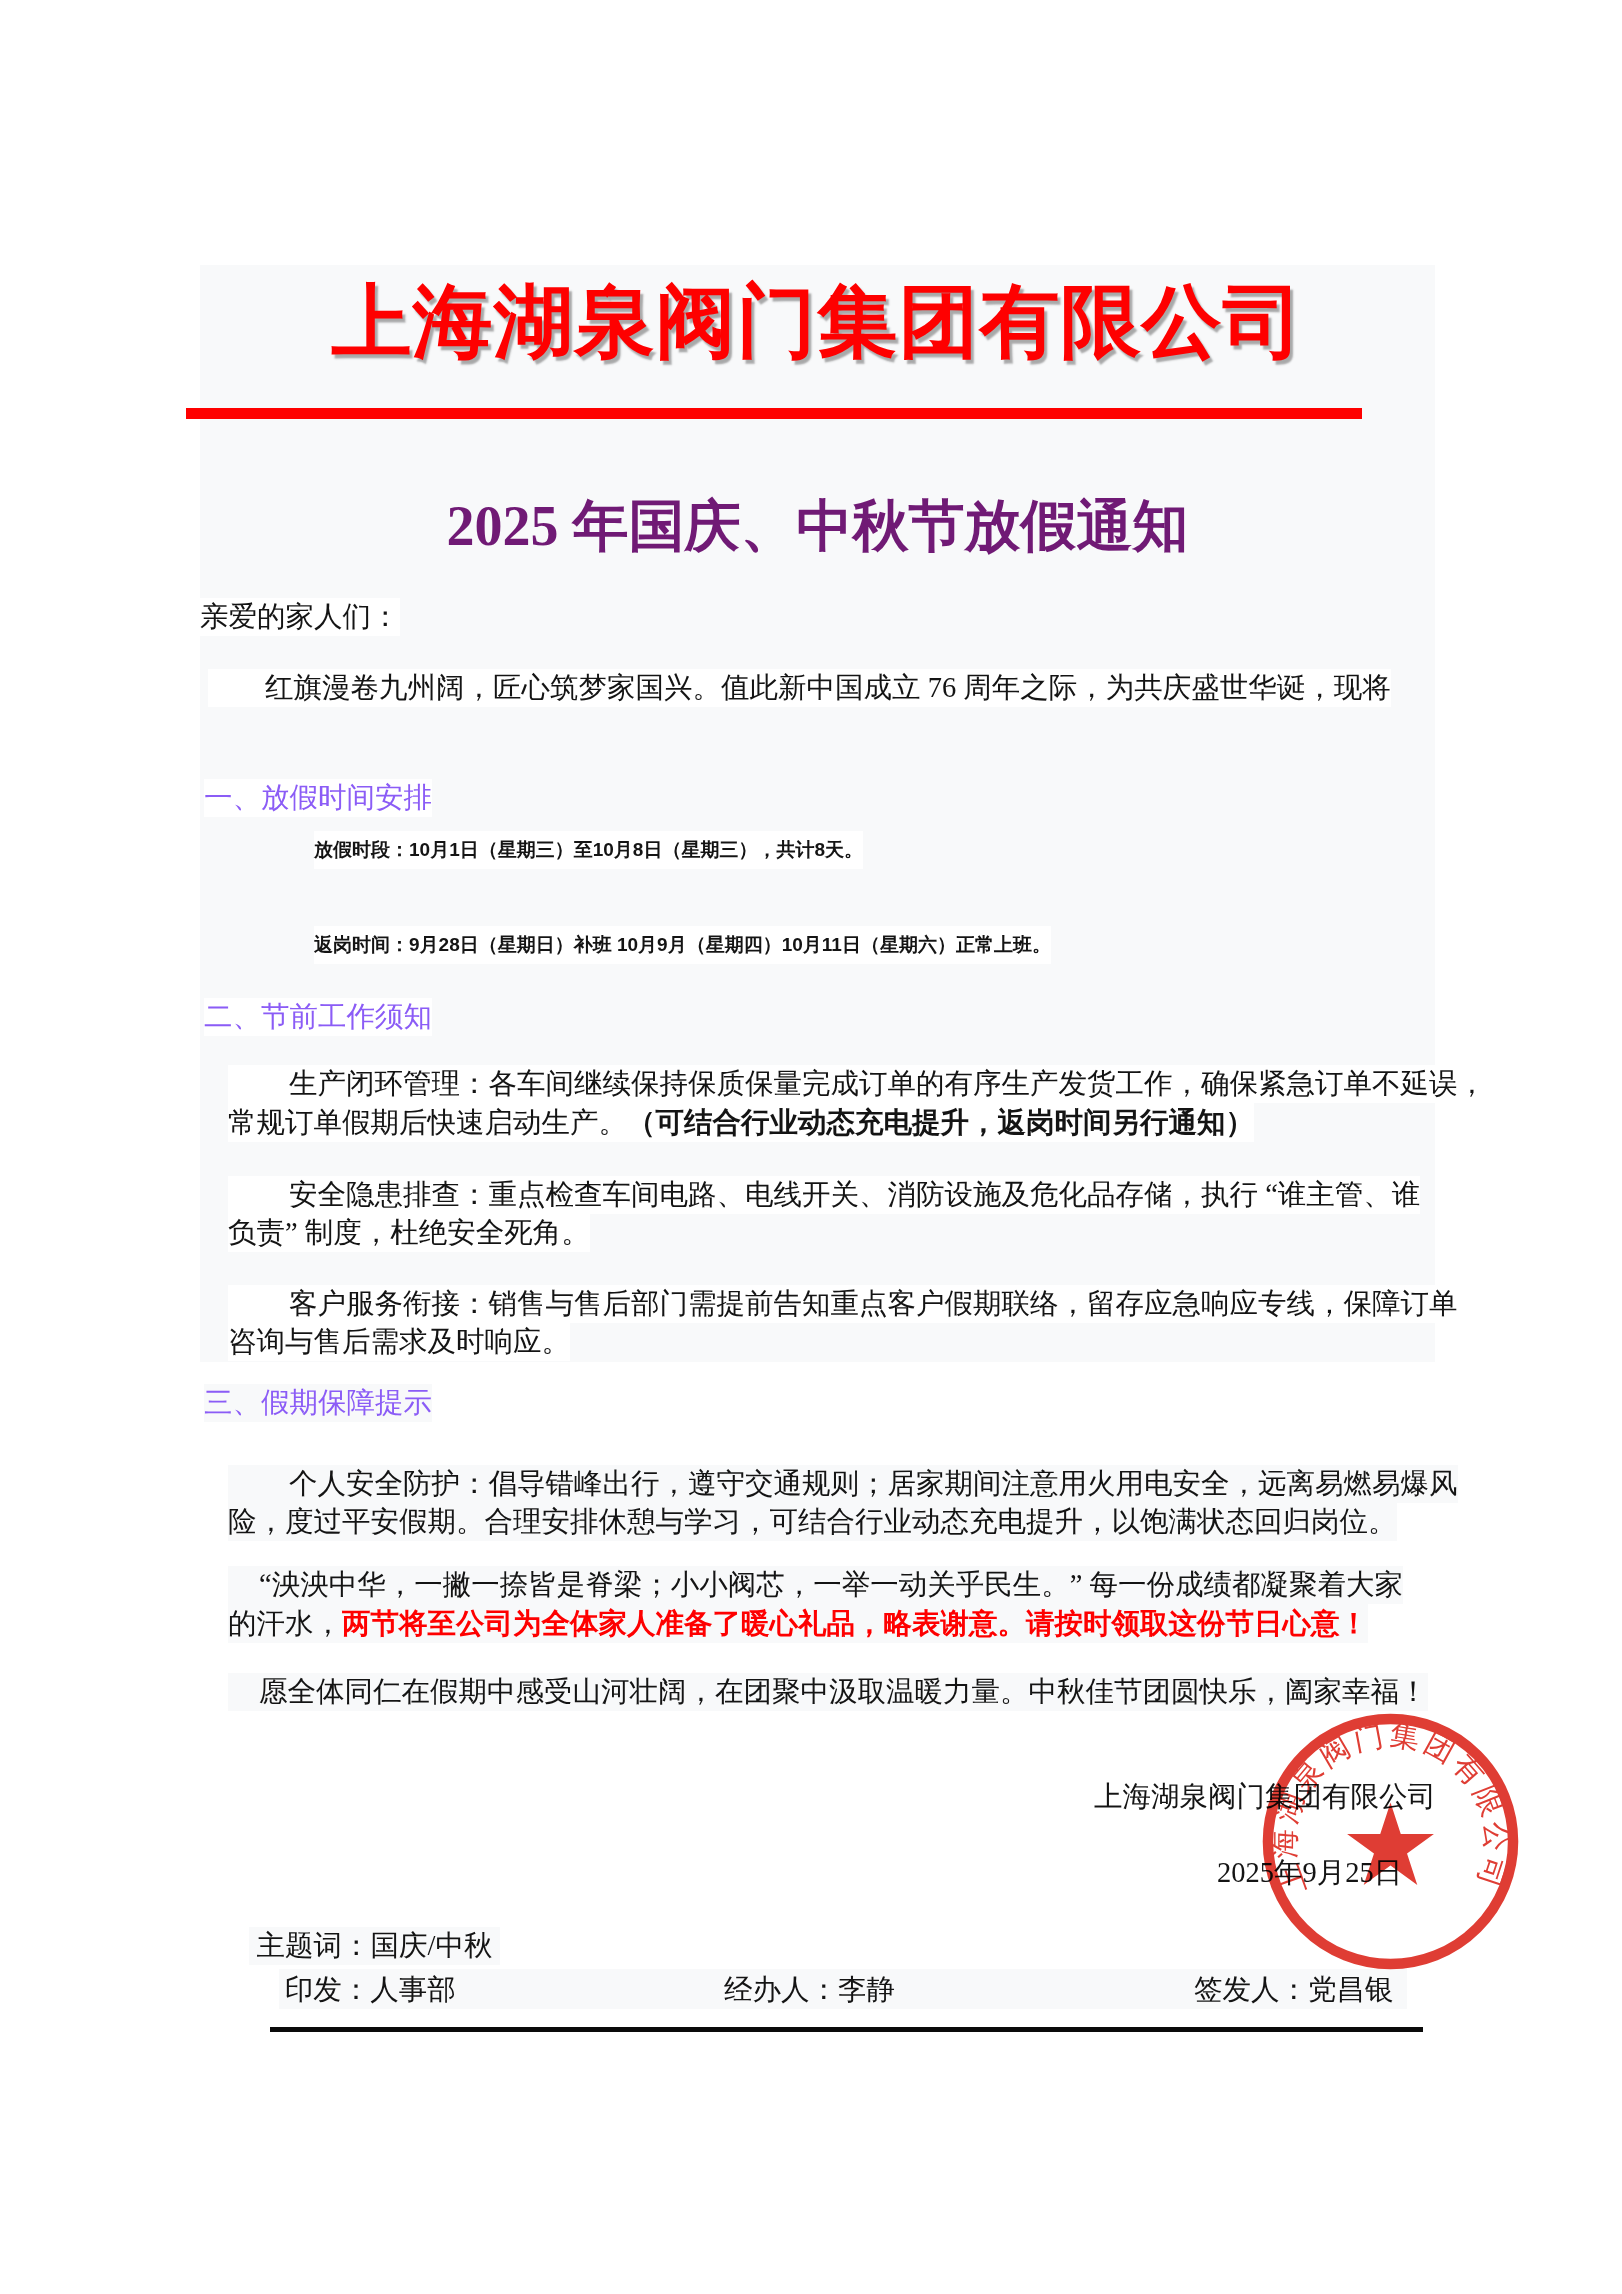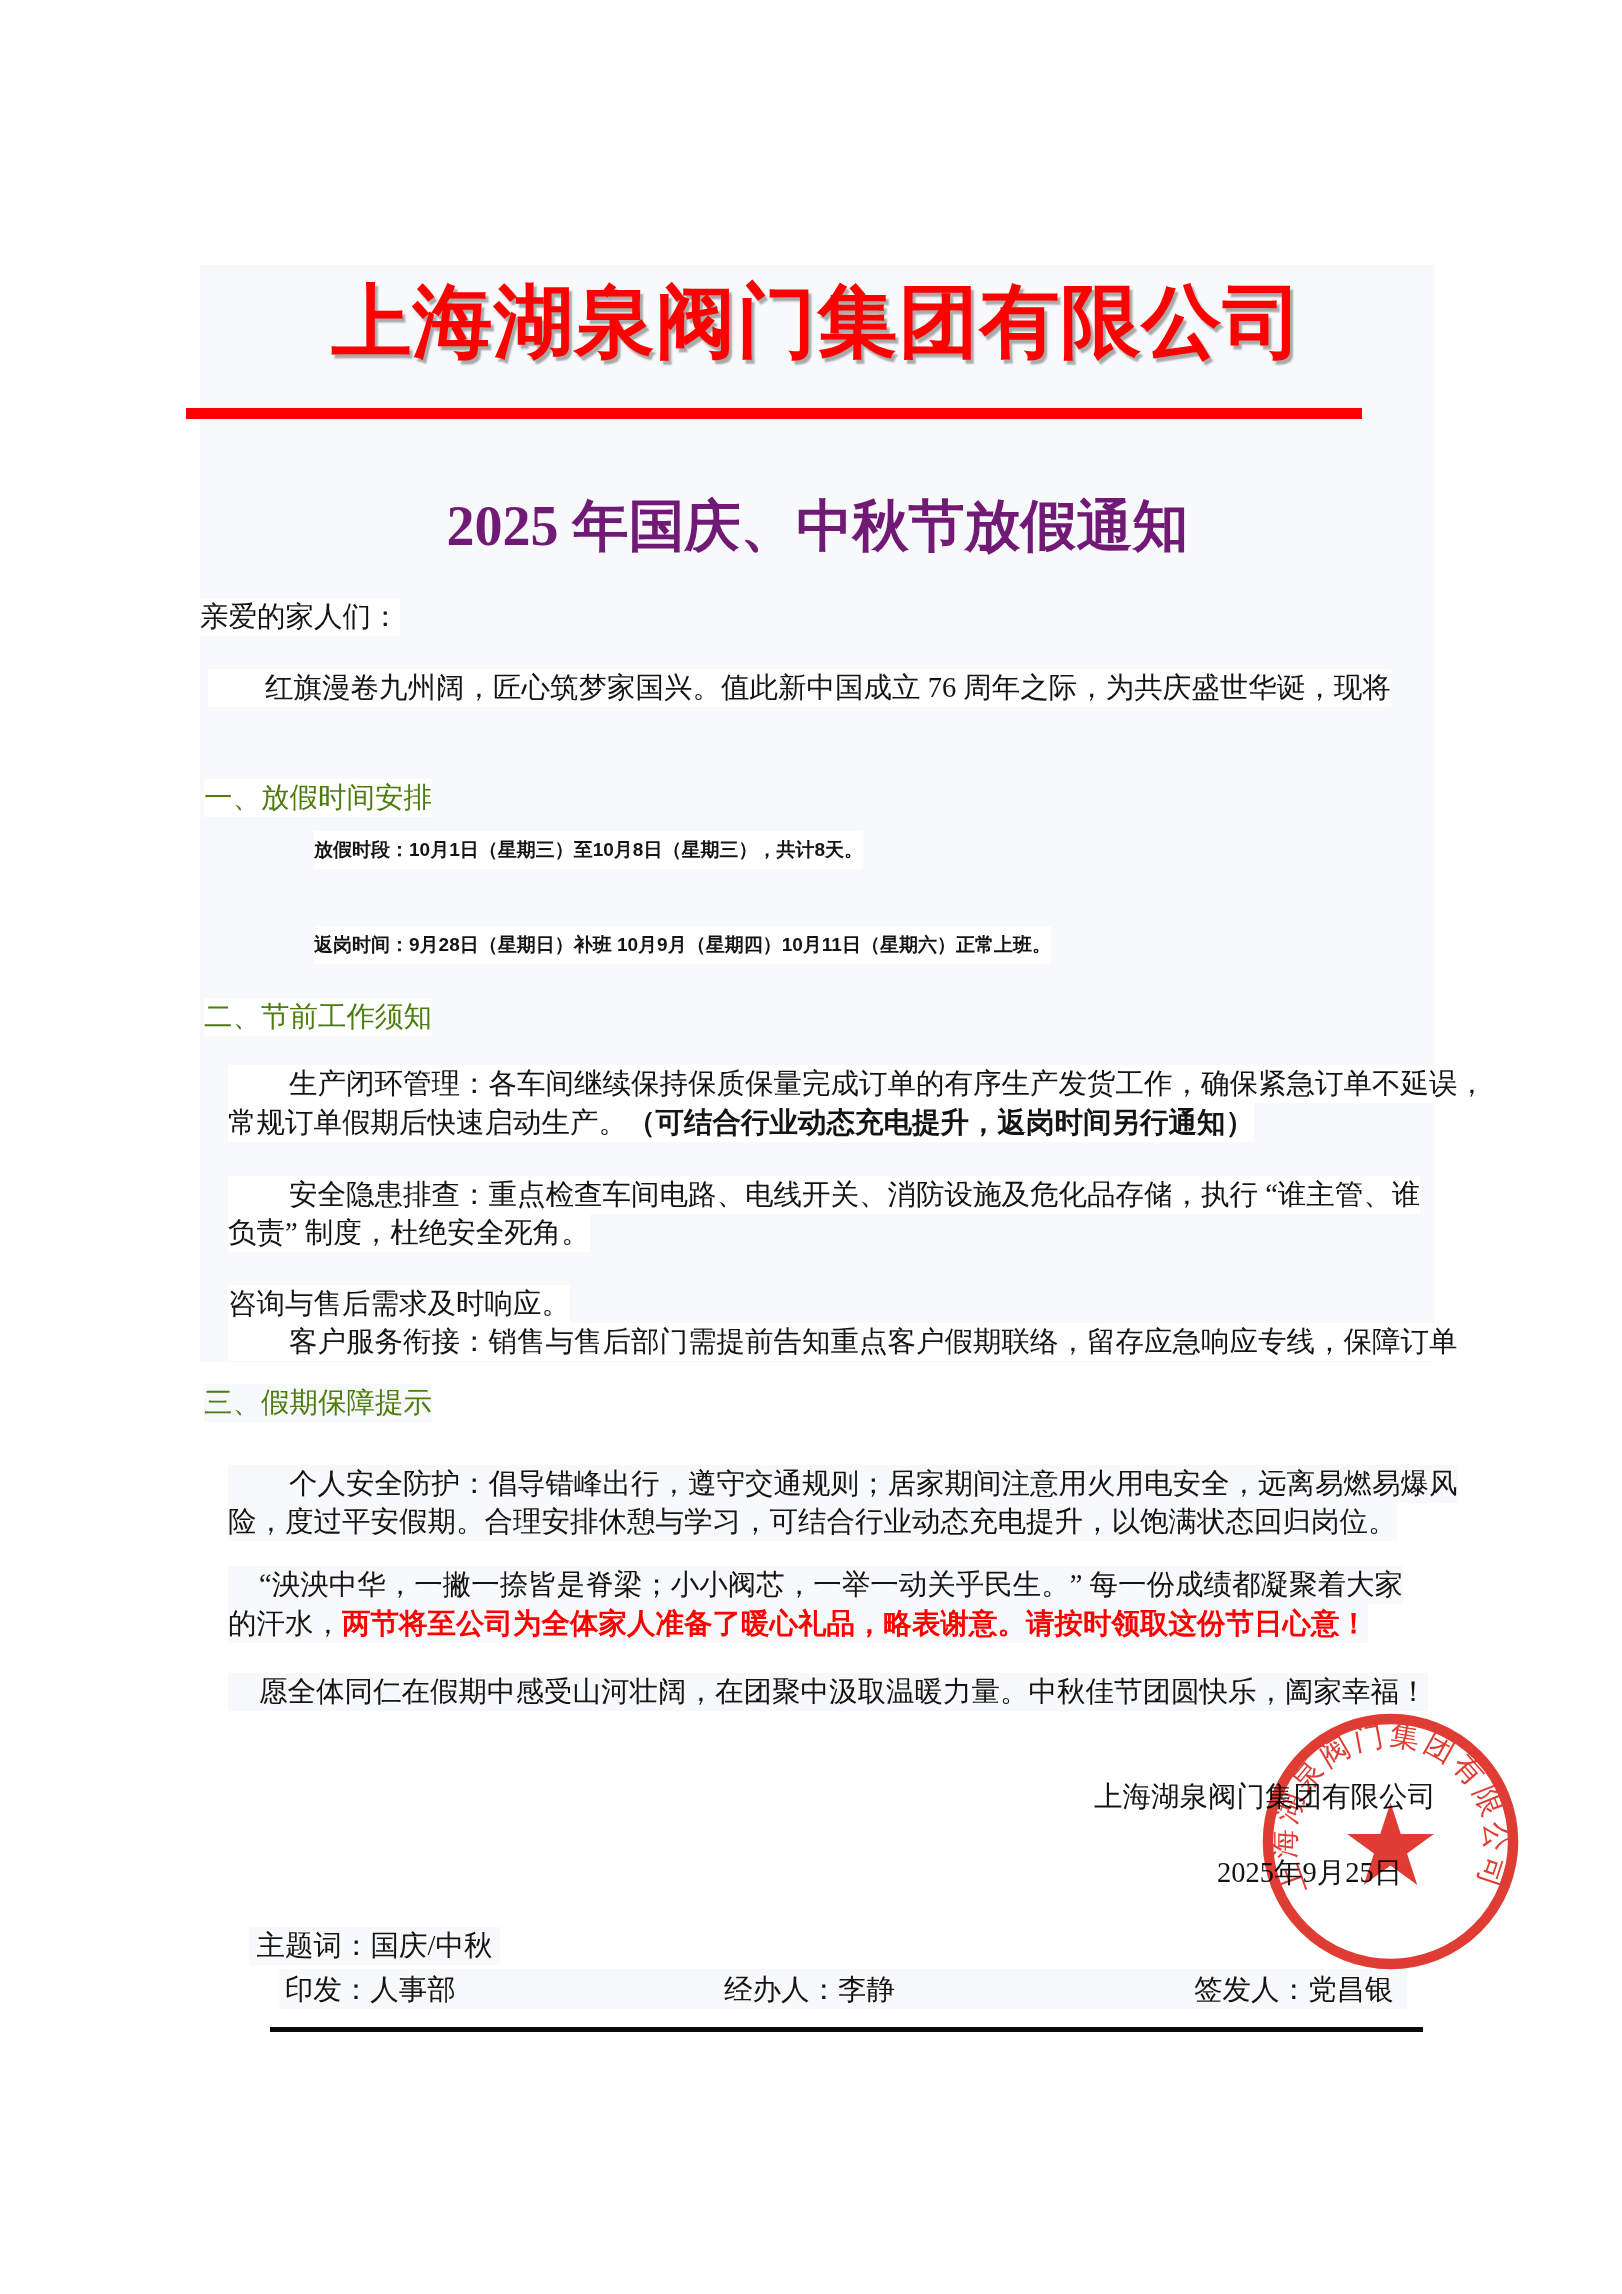--- a/index.html
+++ b/index.html
@@ -19,21 +19,21 @@
   .i33 .run{padding-left:31px;}
   .b{font-weight:bold;font-family:"Liberation Sans","DejaVu Sans",sans-serif;}
   .rb{font-weight:bold;color:#fe0000;font-family:"Liberation Sans","DejaVu Sans",sans-serif;}
   #hdr-title{left:200px;top:270px;width:1235px;text-align:center;font-size:80px;font-weight:bold;
              color:#fe0000;letter-spacing:1px;text-shadow:2.9px 3.8px 1.9px rgba(70,70,70,0.45);
              line-height:105px;}
   #hdr-line{left:186px;top:408px;width:1176px;height:10.5px;background:#fe0000;}
   #doc-title{left:200px;top:500px;width:1235px;text-align:center;font-size:56px;font-weight:bold;color:#701a75;line-height:53px;}
   #salutation{left:200px;top:598px;text-align:right;}
   #intro{left:208px;top:669px;}
-  .sec-h .line{color:#4d7c0f;}
+  .sec-h .line{color:#8b5cf6;}
   #sec1-h{left:204px;top:779px;}
   #bold1{left:314px;top:831px;}
   #bold2{left:314px;top:926px;}
   .boldline .line{font-size:19px;}
   .boldline .run{font-weight:bold;font-family:"Liberation Sans","DejaVu Sans",sans-serif;}
   #sec2-h{left:204px;top:998px;}
   #p-prod{left:228px;top:1065px;}
   #p-safe{left:228px;top:1176px;}
   #p-cust{left:228px;top:1285px;}
   #sec3-h{left:204px;top:1384px;}
@@ -88,22 +88,22 @@
     </div>
   <div class="blk hl" id="p-prod">
       <div class="line i64"><span class="run"><span>生产闭环管理：各车间继续保持保质保量完成订单的有序生产发货工作，确保紧急订单不延误，</span></span></div>
       <div class="line"><span class="run"><span>常规订单假期后快速启动生产。</span><span class="b">（可结合行业动态充电提升，返岗时间另行通知）</span></span></div>
     </div>
   <div class="blk hl" id="p-safe">
       <div class="line i64"><span class="run"><span>安全隐患排查：重点检查车间电路、电线开关、消防设施及危化品存储，执行 “谁主管、谁</span></span></div>
       <div class="line"><span class="run"><span>负责” 制度，杜绝安全死角。</span></span></div>
     </div>
   <div class="blk hl" id="p-cust">
+      <div class="line i64"><span class="run"><span>客户服务衔接：销售与售后部门需提前告知重点客户假期联络，留存应急响应专线，保障订单</span></span></div>
       <div class="line"><span class="run"><span>咨询与售后需求及时响应。</span></span></div>
-      <div class="line i64"><span class="run"><span>客户服务衔接：销售与售后部门需提前告知重点客户假期联络，留存应急响应专线，保障订单</span></span></div>
     </div>
 
   <div class="blk hl2 sec-h" id="sec3-h">
       <div class="line"><span class="run"><span>三、假期保障提示</span></span></div>
     </div>
   <div class="blk hl2" id="p-personal">
       <div class="line i64"><span class="run"><span>个人安全防护：倡导错峰出行，遵守交通规则；居家期间注意用火用电安全，远离易燃易爆风</span></span></div>
       <div class="line"><span class="run"><span>险，度过平安假期。合理安排休憩与学习，可结合行业动态充电提升，以饱满状态回归岗位。</span></span></div>
     </div>
   <div class="blk hl2" id="p-quote">

